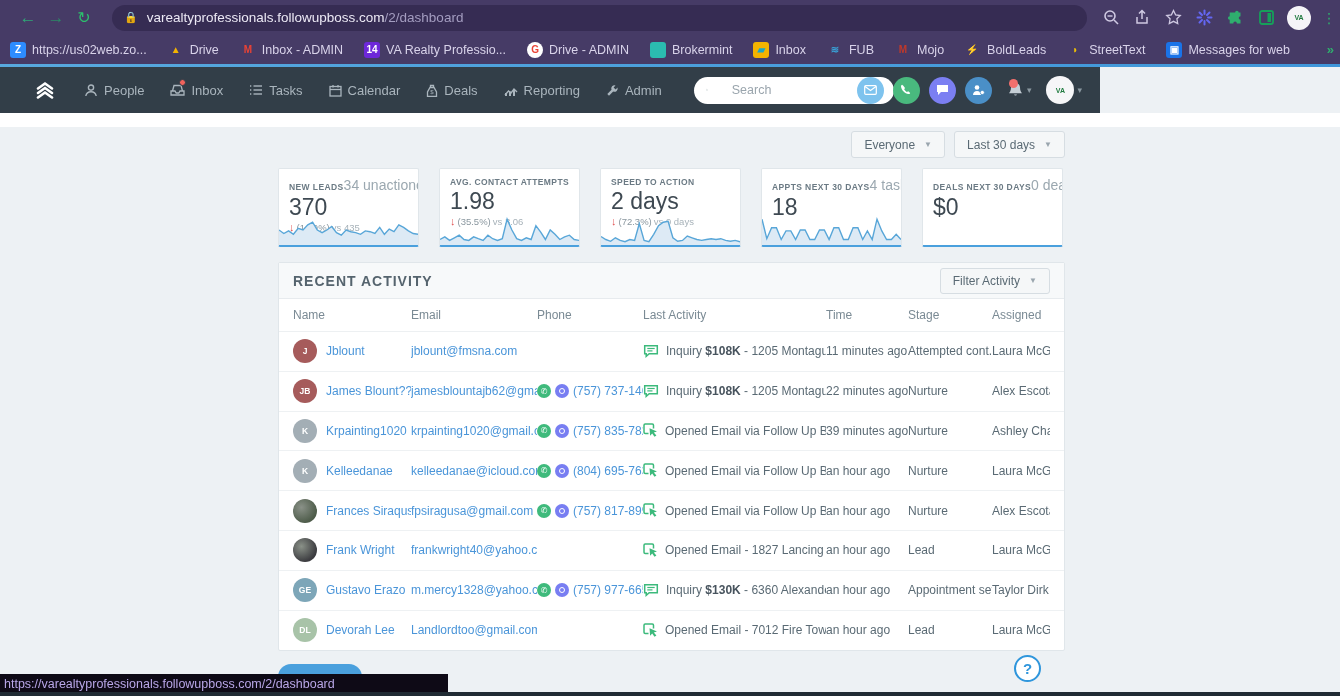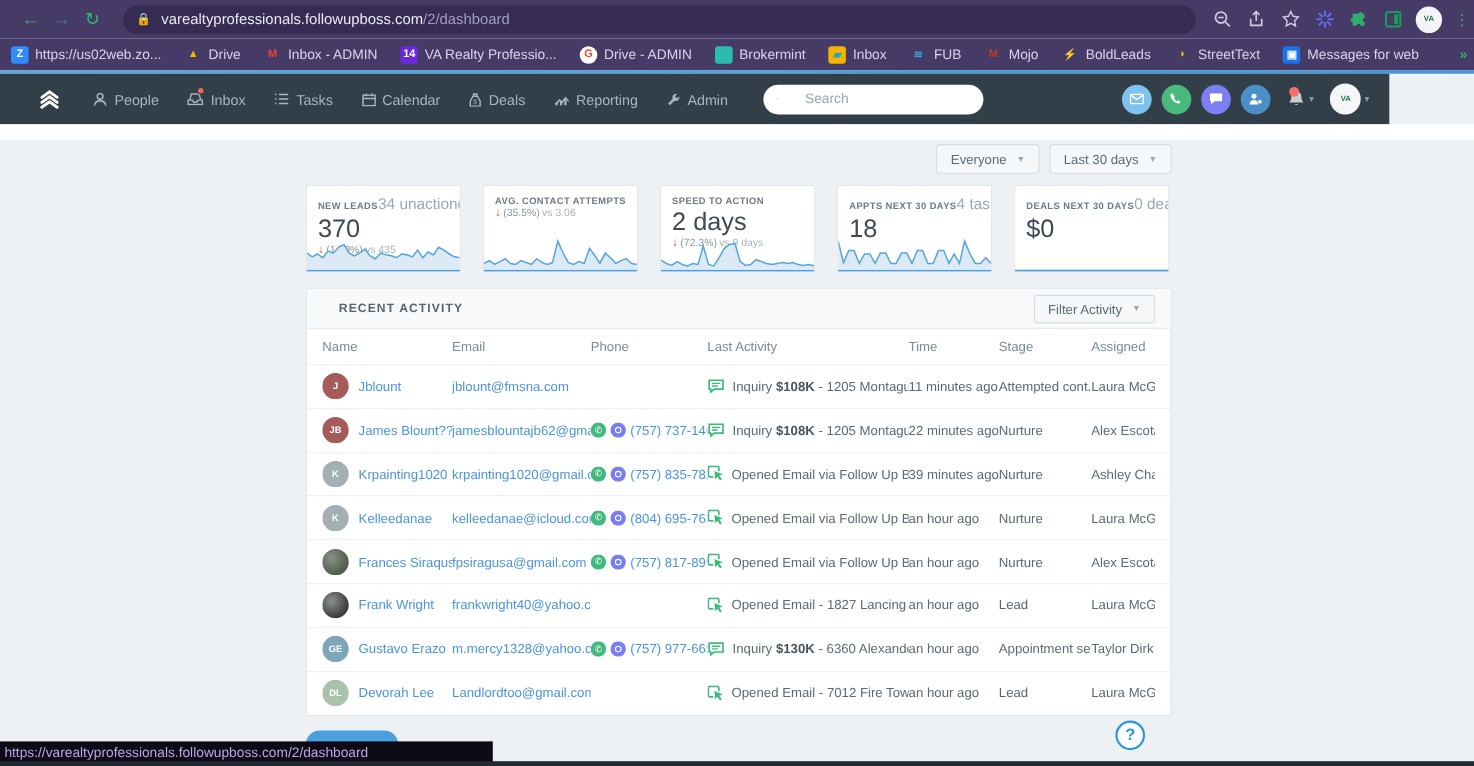--- a/index.html
+++ b/index.html
@@ -22,21 +22,21 @@
   .dots-i { color:#2fae6e; font-size:14px; letter-spacing:1px; }
 
   .bookmarks-bar { position:absolute; top:35px; left:0; width:1340px; height:29px; background:#463b66; display:flex; align-items:center; padding-left:10px; gap:21px; }
   .bm-item { display:flex; align-items:center; gap:6px; cursor:pointer; white-space:nowrap; }
   .bm-label { color:#d9d3ea; font-size:12.5px; }
   .bm-ico { width:16px; height:16px; border-radius:3px; display:flex; align-items:center; justify-content:center; font-size:10px; font-weight:bold; flex:0 0 16px; }
   .bm-overflow { position:absolute; right:6px; color:#2fae6e; font-size:13px; font-weight:bold; }
   .blue-line { position:absolute; top:64px; left:0; width:1340px; height:3px; background:linear-gradient(90deg,#58a9de,#3f96d9); }
 
   
-  .app-nav { position:absolute; top:67px; left:0; width:1263px; height:46px; background:#323e48; display:flex; align-items:center; }
+  .app-nav { position:absolute; top:67px; left:0; width:1100px; height:46px; background:#323e48; display:flex; align-items:center; }
   .fub-logo { margin:0 28px 0 34px; display:flex; }
   .nav-items { display:flex; align-items:center; gap:26px; }
   .nav-item { display:flex; align-items:center; gap:6px; color:#aab5bd; font-size:13px; cursor:pointer; position:relative; }
   .nav-item svg { display:block; }
   .inbox-dot { position:absolute; left:9px; top:-4px; width:7px; height:7px; border-radius:50%; background:#f2635c; border:1px solid #323e48; }
   .nav-search { margin-left:32px; width:200px; height:27px; background:#fff; border-radius:14px; display:flex; align-items:center; padding:0 12px; gap:24px; }
   .nav-search input { border:none; outline:none; font-size:12.5px; width:150px; color:#4a555e; font-family:"Liberation Sans",sans-serif; }
   .nav-search input::placeholder { color:#9aa5ad; }
   .nav-right { position:absolute; right:18px; display:flex; align-items:center; gap:9px; }
   .circ-btn { width:27px; height:27px; border-radius:50%; display:flex; align-items:center; justify-content:center; cursor:pointer; }
@@ -60,21 +60,21 @@
   .card-badge { font-size:14px; color:#9ba8b0; white-space:nowrap; }
   .card-value { font-size:23px; color:#3e4952; padding:1px 10px 0; }
   .card-delta { display:flex; align-items:center; gap:2px; padding:0 10px; font-size:9.5px; }
   .delta-arrow { color:#e05252; font-size:11px; }
   .delta-pct { color:#8a979f; }
   .delta-vs { color:#a7b2b9; }
   .spark { position:absolute; bottom:0; left:0; }
 
   .activity-panel { position:absolute; top:135px; left:278px; width:787px; height:389px; background:#fff; border:1px solid #e0e6ea; border-radius:2px; }
   .panel-head { height:36px; background:#f7f9fa; border-bottom:1px solid #e7ebee; display:flex; align-items:center; justify-content:space-between; padding:0 14px; }
-  .panel-title { font-size:11px; font-weight:bold; letter-spacing:1px; color:#55646e;margin-left:15px; }
+  .panel-title { font-size:14px; font-weight:bold; letter-spacing:1px; color:#55646e; }
   .cols-head { height:33px; display:flex; align-items:center; border-bottom:1px solid #edf0f2; padding:0 14px; }
   .grid-cols { display:grid; grid-template-columns:118px 126px 106px 183px 82px 84px 1fr; width:100%; align-items:center; }
   .col-h { font-size:12px; color:#7a8a94; }
   .rows { }
   .a-row { height:39.8px; border-bottom:1px solid #eef1f3; padding:0 14px; display:flex; align-items:center; }
   .a-row:last-child { border-bottom:none; }
   .cell { font-size:12px; color:#5a6a74; white-space:nowrap; overflow:hidden; padding-right:8px; }
   .name-cell { display:flex; align-items:center; gap:9px; overflow:hidden; }
   .avatar { width:24px; height:24px; border-radius:50%; color:#fff; font-size:8.5px; font-weight:bold; display:flex; align-items:center; justify-content:center; flex:0 0 24px; }
   .link { color:#4a95d9; cursor:pointer; }
@@ -354,20 +354,21 @@
           </div>
           <svg class="spark" width="139" height="30" viewBox="0 0 139 30">
             <path d="M0,30 L0.0,15.0 L4.8,18.5 L9.6,15.9 L14.4,19.3 L19.2,13.3 L24.0,15.0 L28.8,9.8 L33.6,7.2 L38.3,15.0 L43.1,17.6 L47.9,15.0 L52.7,11.5 L57.5,17.6 L62.3,20.2 L67.1,15.0 L71.9,16.7 L76.7,17.6 L81.5,19.3 L86.3,15.9 L91.1,16.7 L95.9,18.5 L100.7,12.4 L105.4,19.3 L110.2,14.1 L115.0,16.7 L119.8,9.8 L124.6,12.4 L129.4,15.9 L134.2,18.5 L139.0,19.3 L139,30 Z" fill="#ddeaf5"></path>
             <polyline points="0.0,15.0 4.8,18.5 9.6,15.9 14.4,19.3 19.2,13.3 24.0,15.0 28.8,9.8 33.6,7.2 38.3,15.0 43.1,17.6 47.9,15.0 52.7,11.5 57.5,17.6 62.3,20.2 67.1,15.0 71.9,16.7 76.7,17.6 81.5,19.3 86.3,15.9 91.1,16.7 95.9,18.5 100.7,12.4 105.4,19.3 110.2,14.1 115.0,16.7 119.8,9.8 124.6,12.4 129.4,15.9 134.2,18.5 139.0,19.3" fill="none" stroke="#58a6d8" stroke-width="1.4"></polyline>
           </svg>
         </div>
         <div class="stat-card">
           <div class="card-top">
             <span class="card-label">AVG. CONTACT ATTEMPTS</span>
           </div>
+          <div class="card-value">1.98</div>
           <div class="card-delta">
             <span class="delta-arrow">↓</span>
             <span class="delta-pct">(35.5%)</span> 
             <span class="delta-vs">vs 3.06</span>
           </div>
           <svg class="spark" width="139" height="30" viewBox="0 0 139 30">
             <path d="M0,30 L0.0,24.5 L4.8,21.9 L9.6,25.4 L14.4,22.8 L19.2,20.2 L24.0,24.5 L28.8,25.4 L33.6,21.9 L38.3,23.7 L43.1,25.4 L47.9,20.2 L52.7,23.7 L57.5,25.4 L62.3,23.7 L67.1,4.2 L71.9,15.0 L76.7,23.7 L81.5,25.4 L86.3,22.8 L91.1,24.5 L95.9,10.7 L100.7,17.2 L105.4,24.5 L110.2,15.0 L115.0,19.3 L119.8,24.5 L124.6,21.9 L129.4,20.2 L134.2,24.5 L139.0,25.4 L139,30 Z" fill="#ddeaf5"></path>
             <polyline points="0.0,24.5 4.8,21.9 9.6,25.4 14.4,22.8 19.2,20.2 24.0,24.5 28.8,25.4 33.6,21.9 38.3,23.7 43.1,25.4 47.9,20.2 52.7,23.7 57.5,25.4 62.3,23.7 67.1,4.2 71.9,15.0 76.7,23.7 81.5,25.4 86.3,22.8 91.1,24.5 95.9,10.7 100.7,17.2 105.4,24.5 110.2,15.0 115.0,19.3 119.8,24.5 124.6,21.9 129.4,20.2 134.2,24.5 139.0,25.4" fill="none" stroke="#58a6d8" stroke-width="1.4"></polyline>
           </svg>
         </div>

